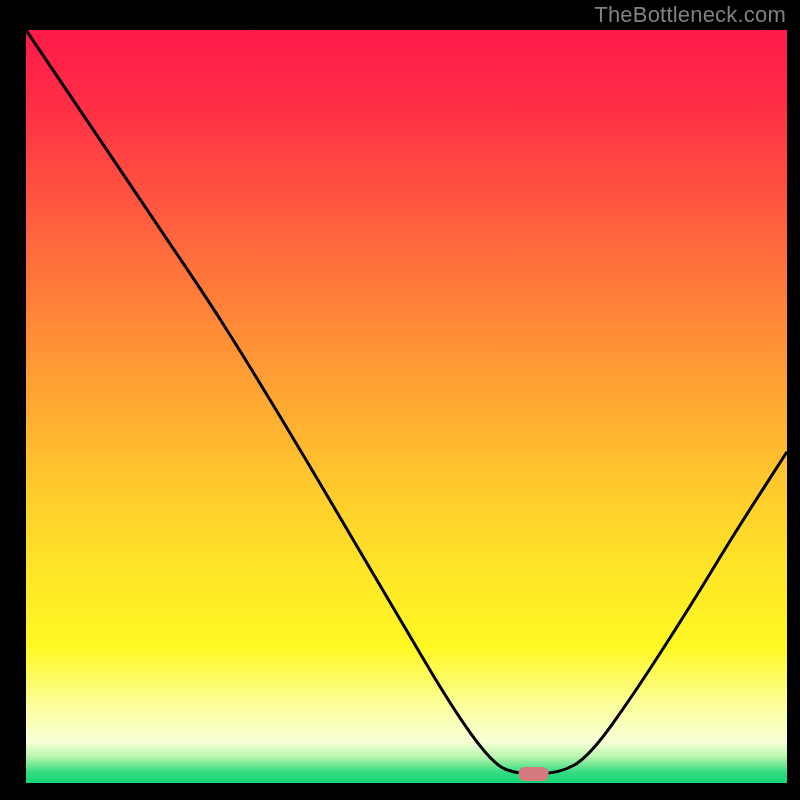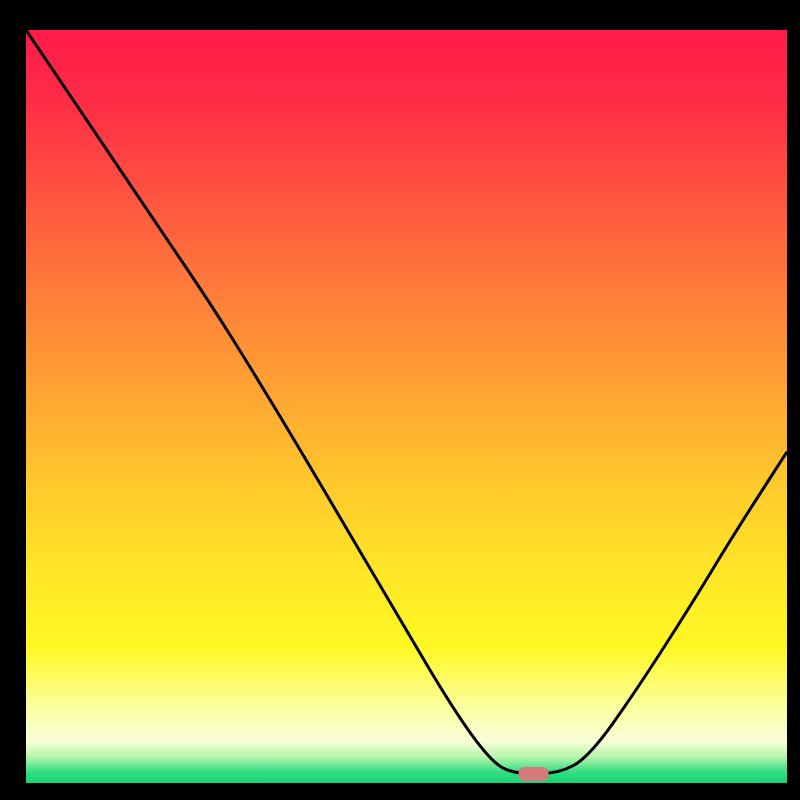--- a/index.html
+++ b/index.html
@@ -31,20 +31,21 @@
   svg {
     position: absolute;
     left: 0;
     top: 0;
   }
 </style>
 </head>
 <body>
 <div class="frame">
 
+  <div class="watermark">TheBottleneck.com</div>
 
   <svg id="chart-svg" width="800" height="800">
     <defs>
       <linearGradient id="bg-grad" x1="0" y1="0" x2="0" y2="1">
           <stop offset="0.00%" stop-color="#ff1a4a"></stop>
           <stop offset="10.00%" stop-color="#ff2e46"></stop>
           <stop offset="22.00%" stop-color="#ff5440"></stop>
           <stop offset="35.00%" stop-color="#ff7d3a"></stop>
           <stop offset="48.00%" stop-color="#ffa433"></stop>
           <stop offset="60.00%" stop-color="#ffc82d"></stop>

